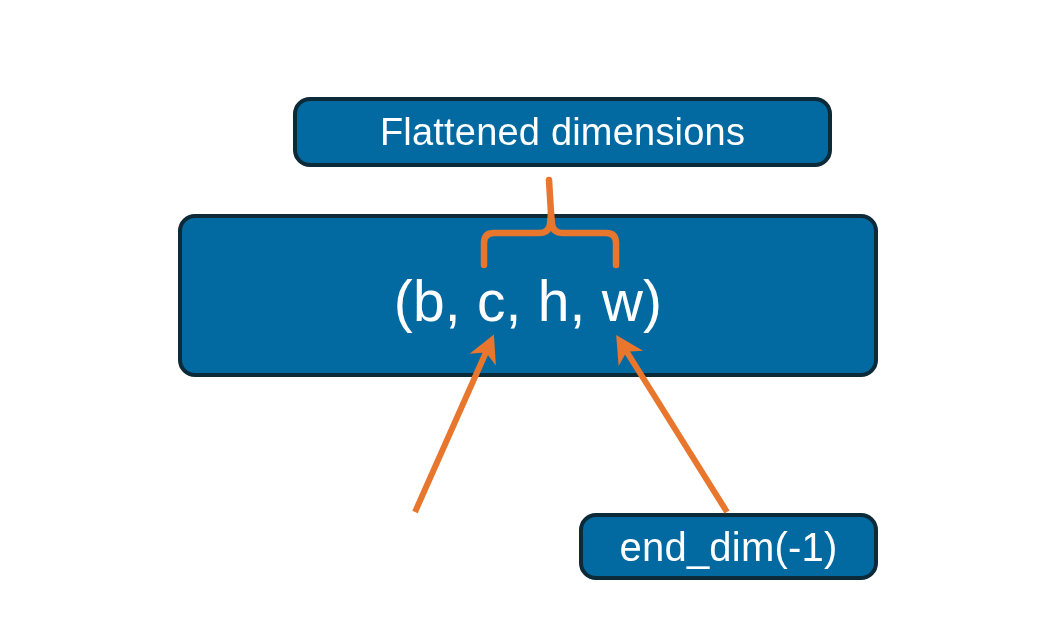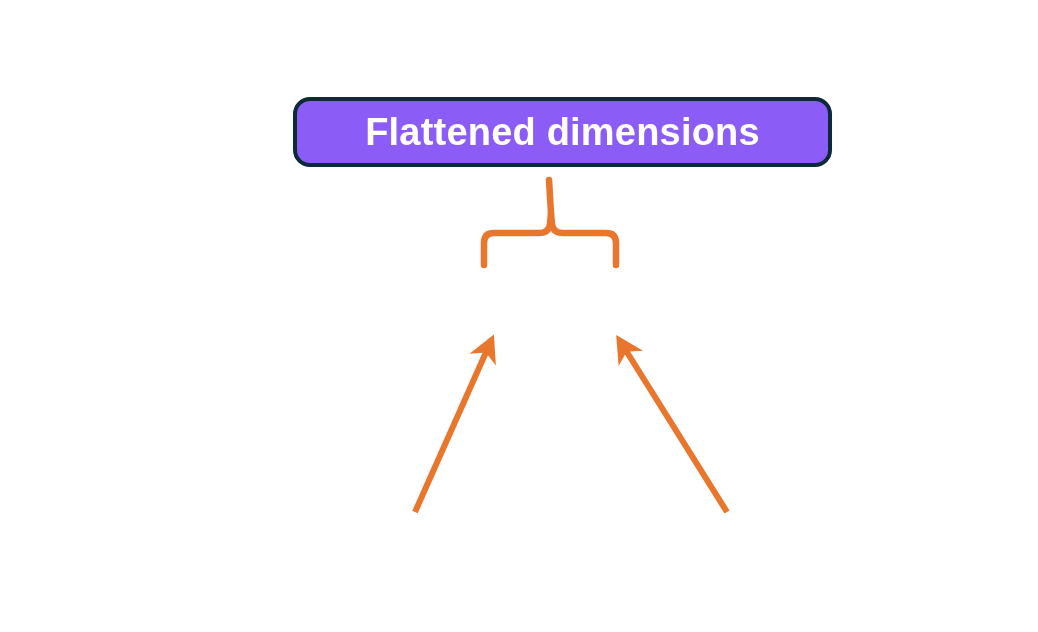--- a/index.html
+++ b/index.html
@@ -14,28 +14,28 @@
   #canvas {
     position: relative;
     width: 1038px;
     height: 632px;
     background: #ffffff;
     overflow: hidden;
   }
   .node {
     position: absolute;
     box-sizing: border-box;
-    background: #8b5cf6;
+    background: #0369a1;
     border: 4px solid #0d2a38;
     border-radius: 17px;
     display: flex;
     align-items: center;
     justify-content: center;
     color: #ffffff;
-    font-weight: 700;
+    font-weight: 400;
     letter-spacing: 0.2px;
     line-height: 1;
     z-index: 2;
   }
   #node-flattened {
     left: 293px;
     top: 97px;
     width: 539px;
     height: 70px;
     font-size: 38px;
@@ -108,16 +108,22 @@
 
     <line x1="415" y1="512" x2="491" y2="341" stroke="#e8762c" stroke-width="6" stroke-linecap="butt" marker-end="url(#arrowhead)"></line>
 
     <line x1="727" y1="512" x2="620" y2="341" stroke="#e8762c" stroke-width="6" stroke-linecap="butt" marker-end="url(#arrowhead)"></line>
   </svg>
 
   <div class="node" id="node-flattened">
     <span class="node-label">Flattened dimensions</span>
   </div>
 
+  <div class="node" id="node-shape">
+    <span class="node-label">(b, c, h, w)</span>
+  </div>
 
 
+  <div class="node" id="node-end">
+    <span class="node-label">end_dim(-1)</span>
+  </div>
 
 </div>
 
 </body></html>

